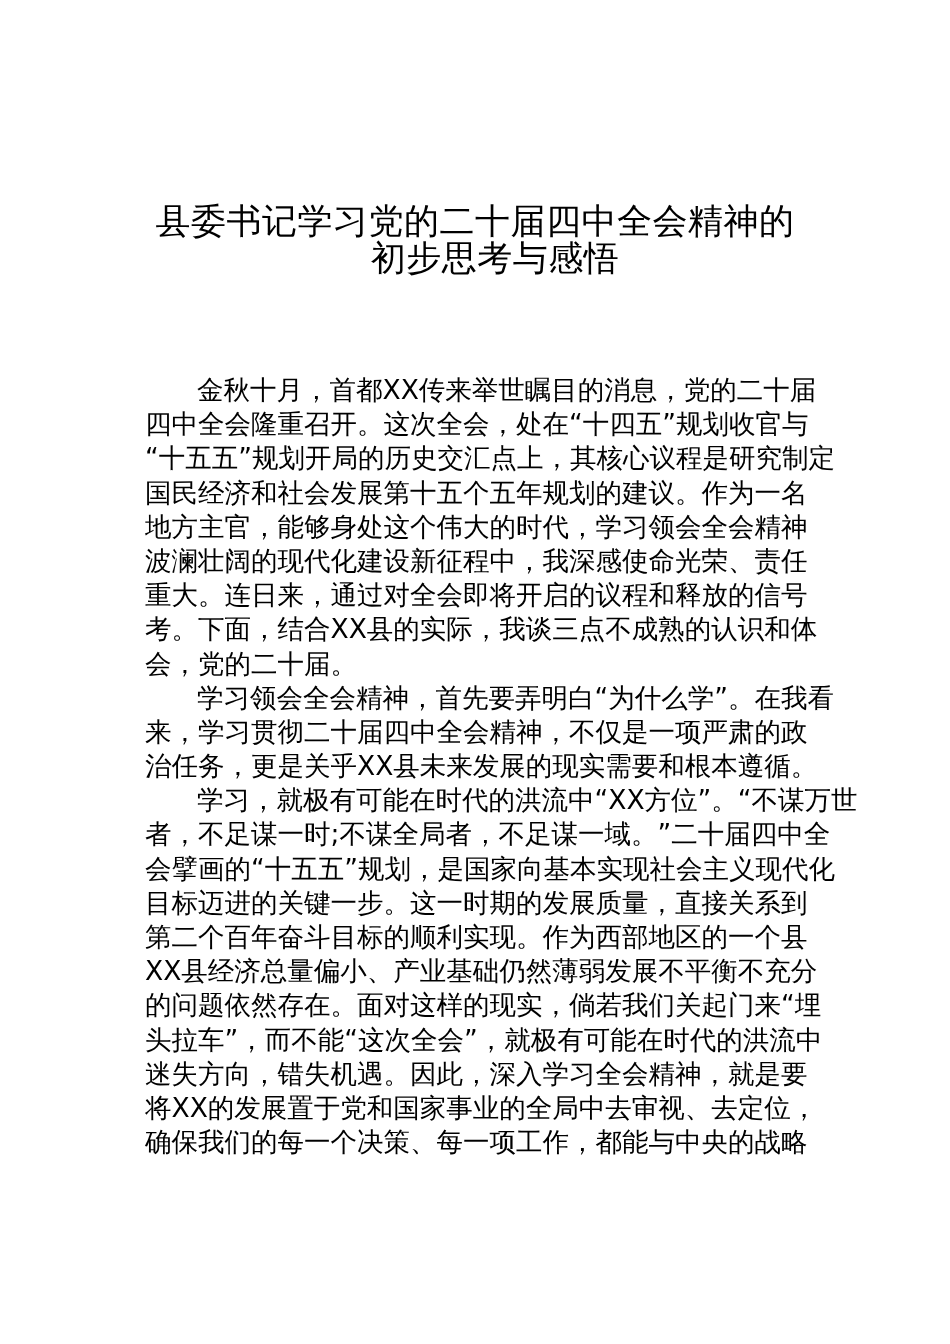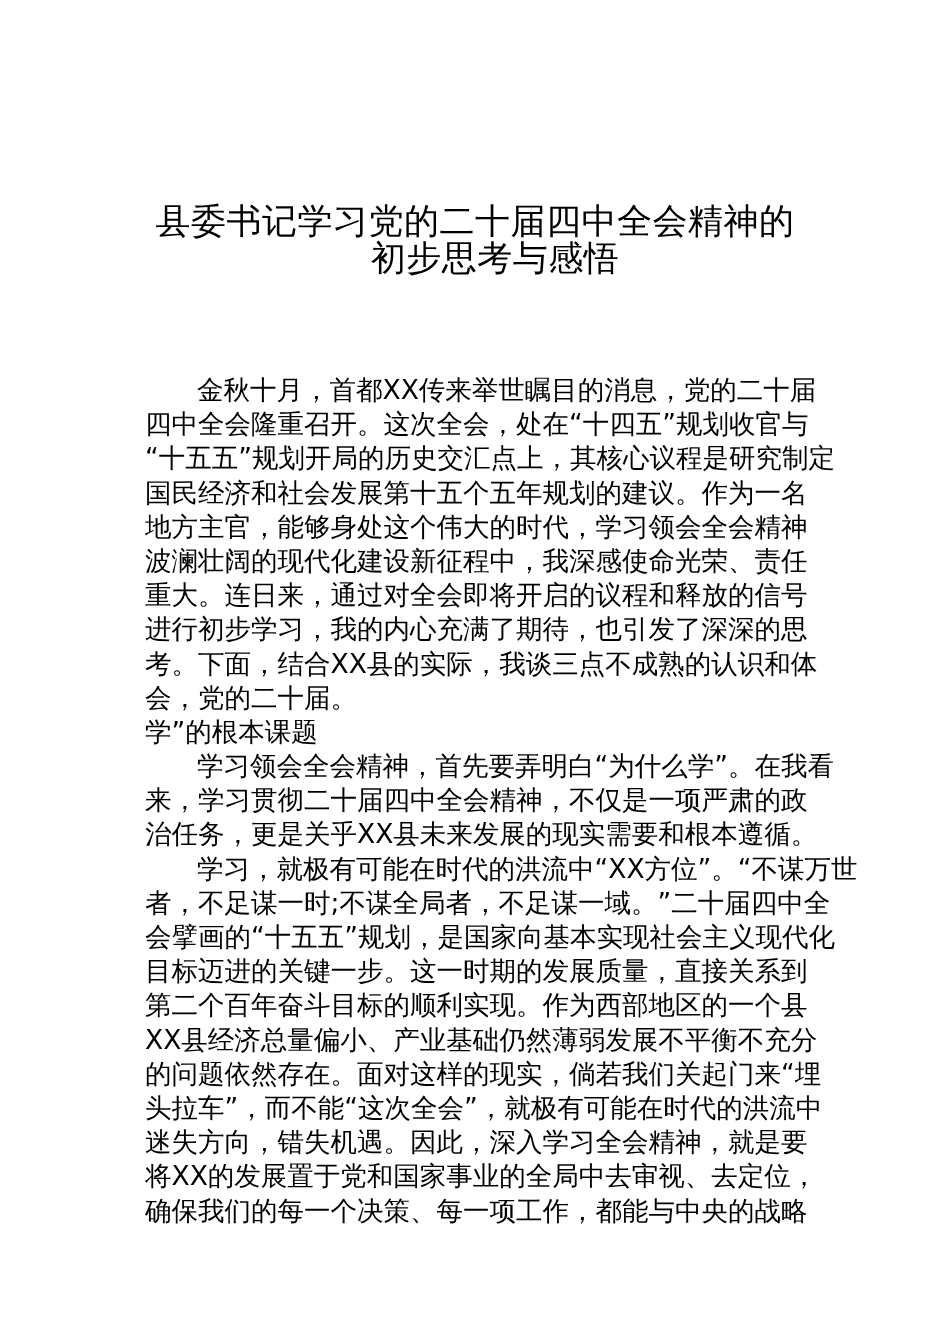--- a/index.html
+++ b/index.html
@@ -25,24 +25,22 @@
   <div class="title l2">初步思考与感悟</div>
 
   <div class="body">
     <span class="line indent">金秋十月，首都XX传来举世瞩目的消息，党的二十届</span>
     <span class="line">四中全会隆重召开。这次全会，处在“十四五”规划收官与</span>
     <span class="line">“十五五”规划开局的历史交汇点上，其核心议程是研究制定</span>
     <span class="line">国民经济和社会发展第十五个五年规划的建议。作为一名</span>
     <span class="line">地方主官，能够身处这个伟大的时代，学习领会全会精神</span>
     <span class="line">波澜壮阔的现代化建设新征程中，我深感使命光荣、责任</span>
     <span class="line">重大。连日来，通过对全会即将开启的议程和释放的信号</span>
-    <span class="line">进行初步学习，我的内心充满了期待，也引发了深深的思</span>
     <span class="line">考。下面，结合XX县的实际，我谈三点不成熟的认识和体</span>
     <span class="line last">会，党的二十届。</span>
-    <span class="line last heading">学”的根本课题</span>
     <span class="line indent">学习领会全会精神，首先要弄明白“为什么学”。在我看</span>
     <span class="line">来，学习贯彻二十届四中全会精神，不仅是一项严肃的政</span>
     <span class="line last">治任务，更是关乎XX县未来发展的现实需要和根本遵循。</span>
     <span class="line indent">学习，就极有可能在时代的洪流中“XX方位”。“不谋万世</span>
     <span class="line">者，不足谋一时;不谋全局者，不足谋一域。”二十届四中全</span>
     <span class="line">会擘画的“十五五”规划，是国家向基本实现社会主义现代化</span>
     <span class="line">目标迈进的关键一步。这一时期的发展质量，直接关系到</span>
     <span class="line">第二个百年奋斗目标的顺利实现。作为西部地区的一个县</span>
     <span class="line">XX县经济总量偏小、产业基础仍然薄弱发展不平衡不充分</span>
     <span class="line">的问题依然存在。面对这样的现实，倘若我们关起门来“埋</span>

